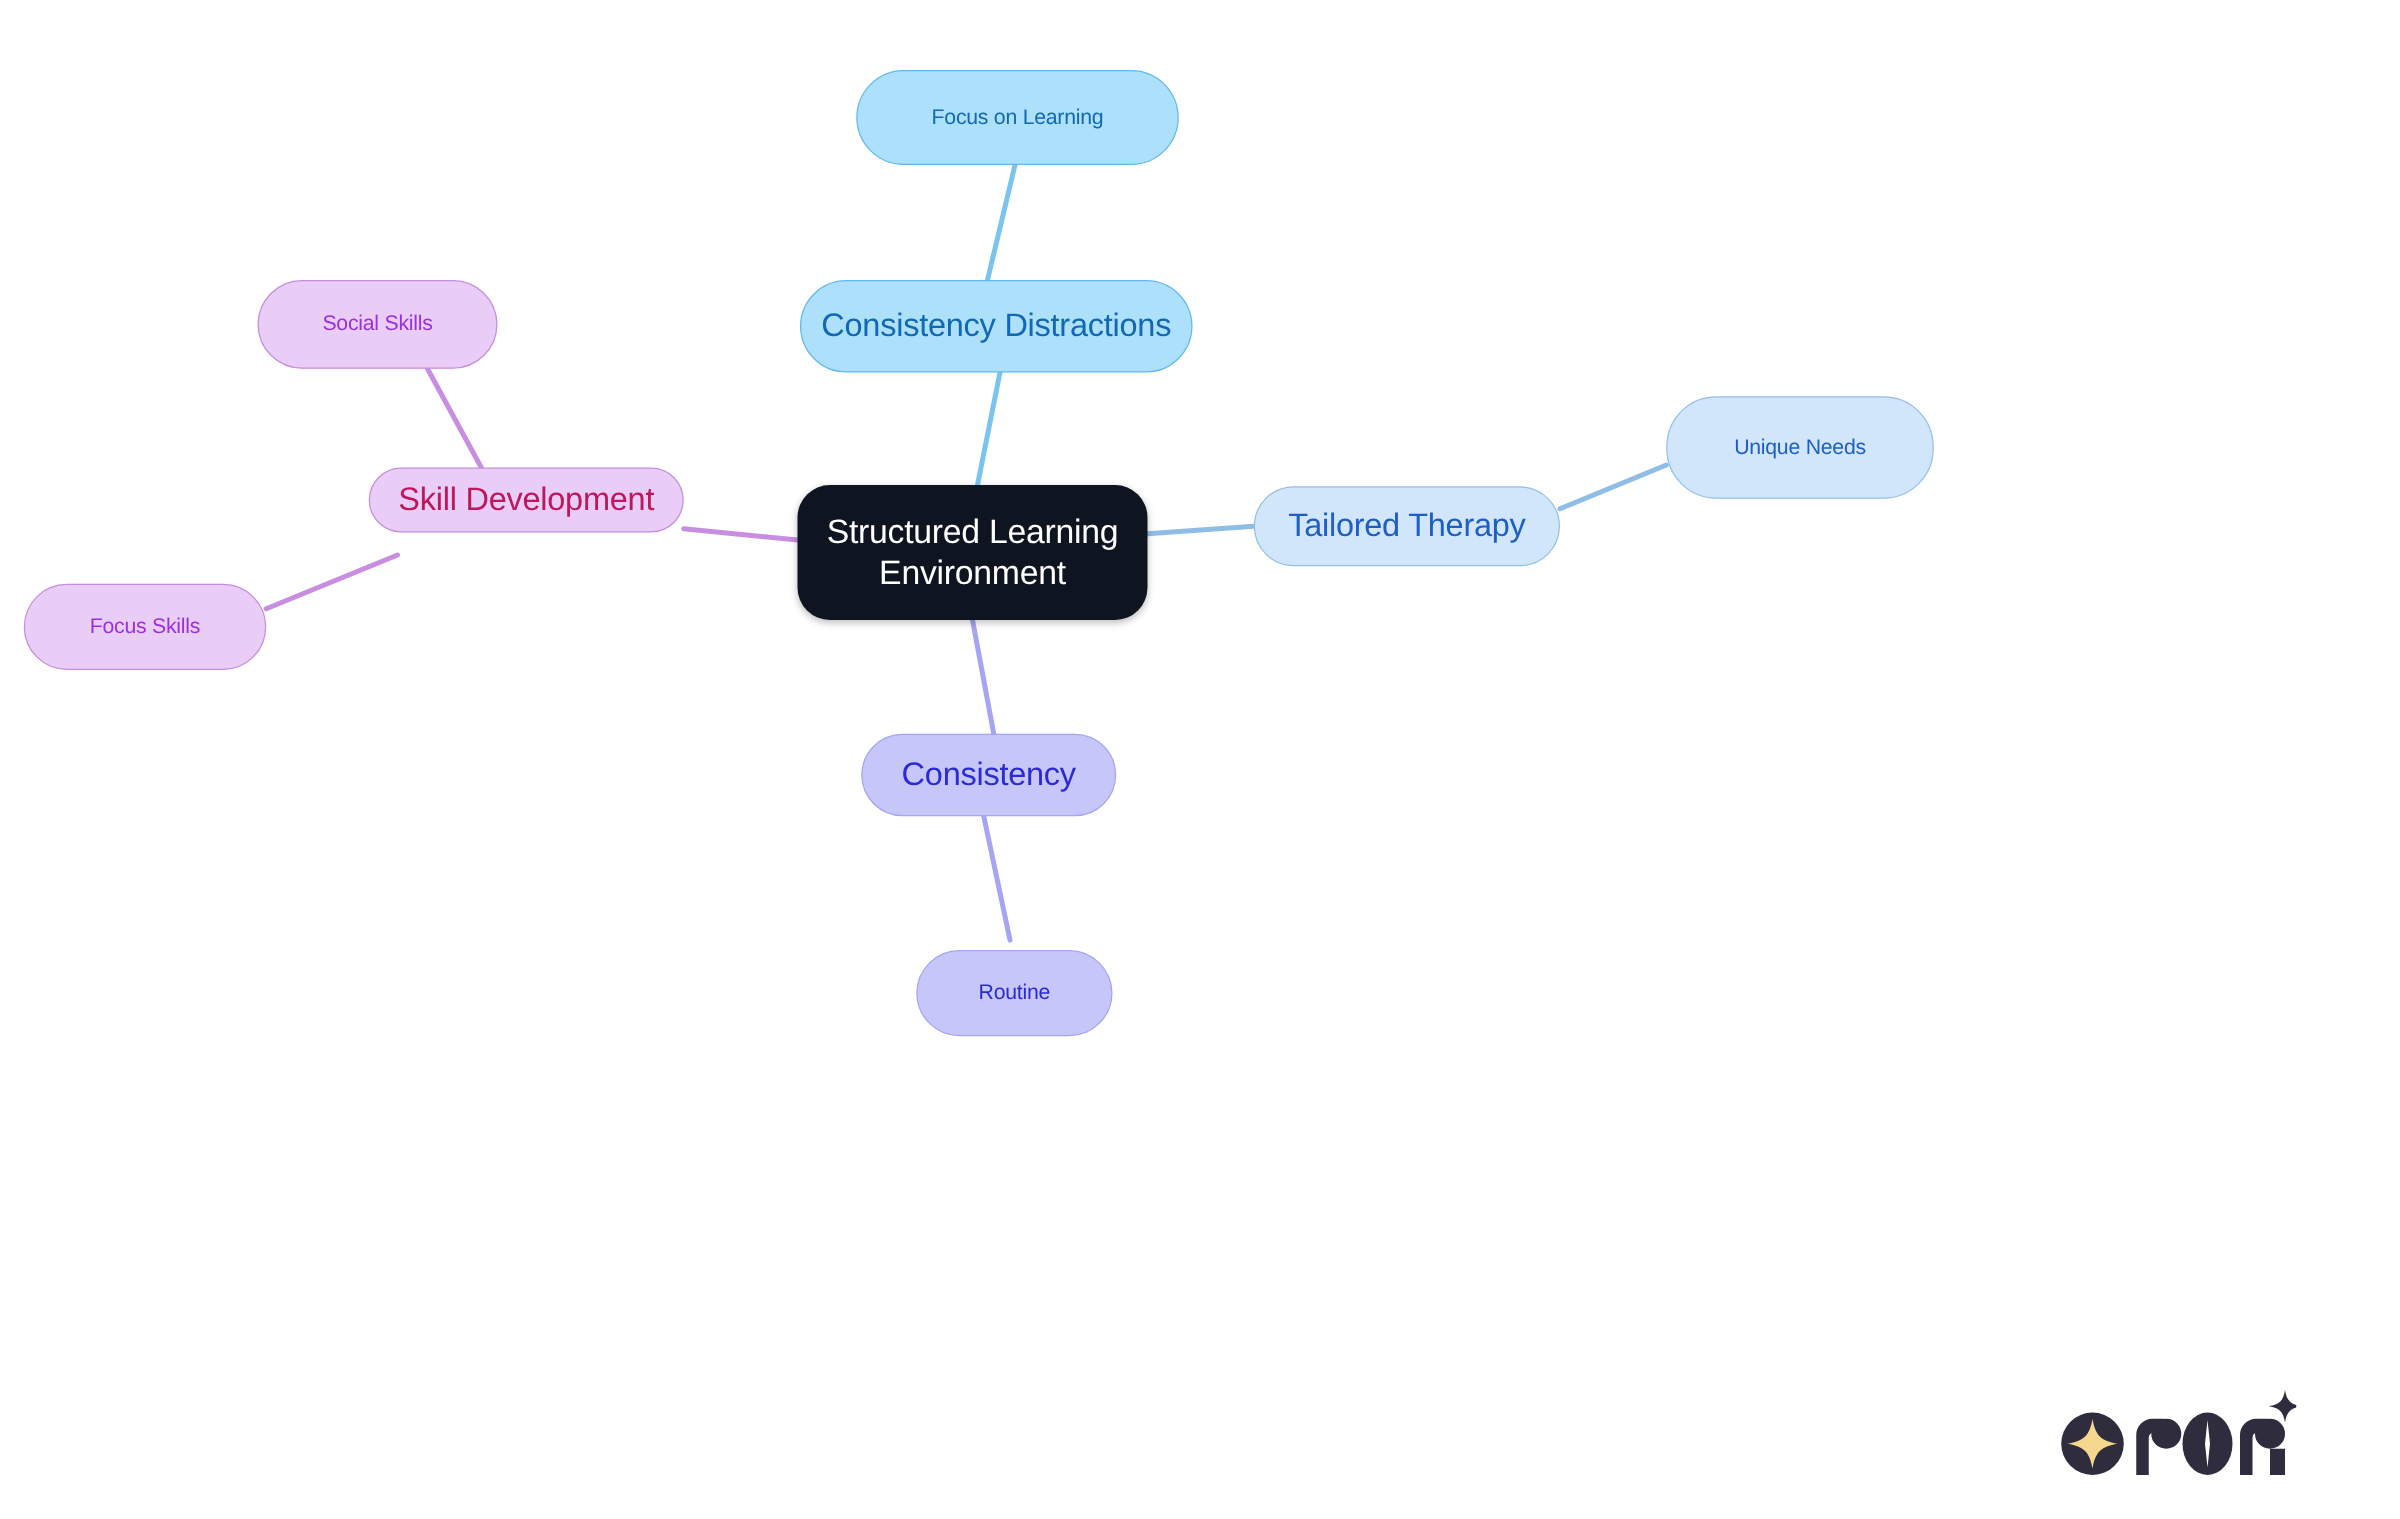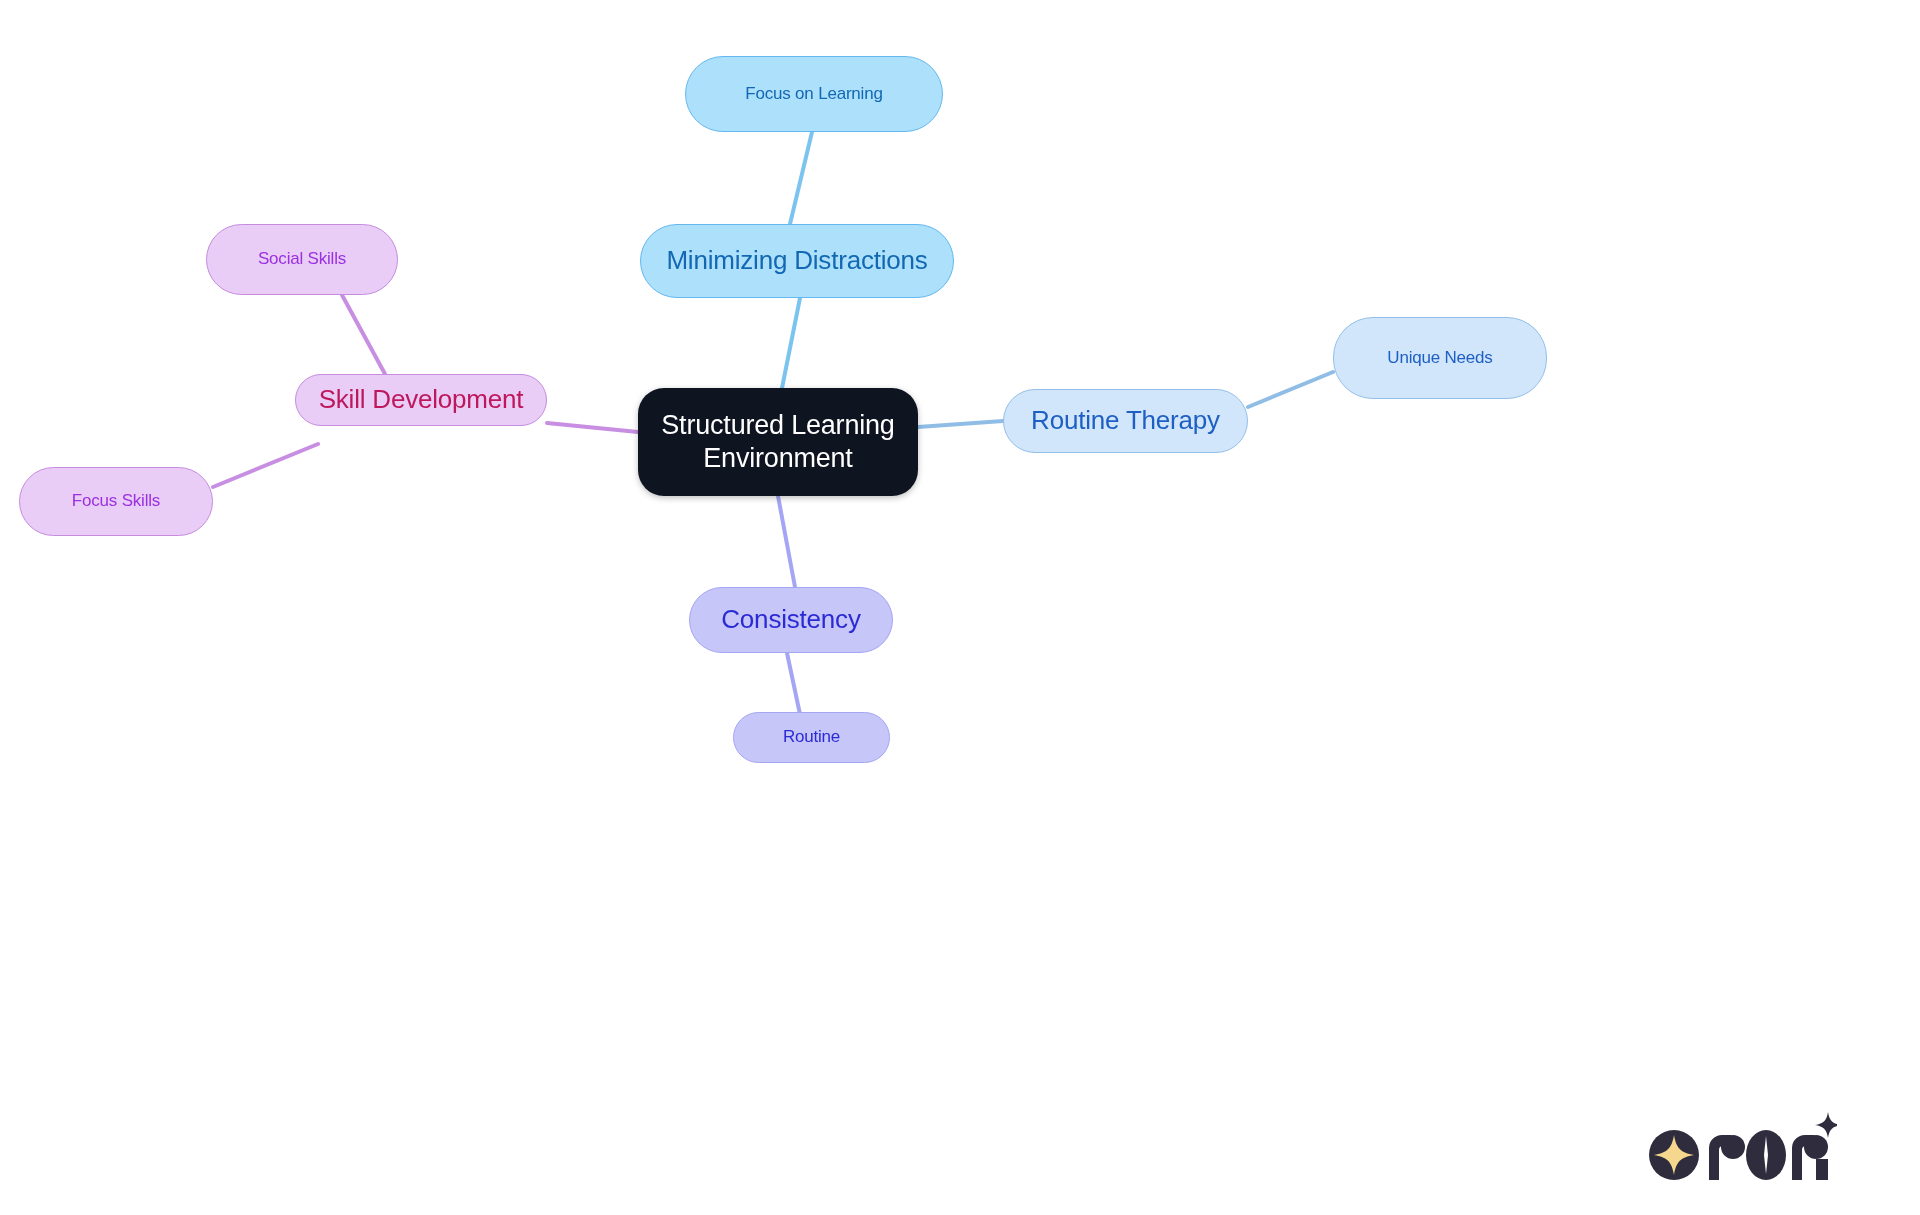--- a/index.html
+++ b/index.html
@@ -81,40 +81,40 @@
       <line x1="385" y1="374" x2="342" y2="295" stroke="#c78ee2" stroke-width="4" stroke-linecap="round"></line>
       <line x1="318" y1="444" x2="213" y2="487" stroke="#c78ee2" stroke-width="4" stroke-linecap="round"></line>
     </svg>
 
   <div class="node node-root" style="left: 638px; top: 388px; width: 280px; height: 108px; background: rgb(14, 20, 32); color: #ffffff;">
     <span>Structured Learning
 Environment</span>
   </div>
 
   <div class="node node-branch" style="left: 640px; top: 224px; width: 314px; height: 74px; background: rgb(173, 224, 251); color: rgb(18, 104, 179); border-color: rgb(99, 184, 239);">
-    <span>Minimizing Distractions</span>
+    <span>Consistency Distractions</span>
   </div>
 
   <div class="node node-leaf" style="left: 685px; top: 56px; width: 258px; height: 76px; background: rgb(173, 224, 251); color: rgb(18, 104, 179); border-color: rgb(99, 184, 239);">
     <span>Focus on Learning</span>
   </div>
 
   <div class="node node-branch" style="left: 1003px; top: 389px; width: 245px; height: 64px; background: rgb(210, 230, 251); color: rgb(30, 95, 196); border-color: rgb(147, 191, 233);">
-    <span>Routine Therapy</span>
+    <span>Tailored Therapy</span>
   </div>
 
   <div class="node node-leaf" style="left: 1333px; top: 317px; width: 214px; height: 82px; background: rgb(210, 230, 251); color: rgb(30, 95, 196); border-color: rgb(147, 191, 233);">
     <span>Unique Needs</span>
   </div>
 
   <div class="node node-branch" style="left: 689px; top: 587px; width: 204px; height: 66px; background: rgb(198, 198, 249); color: rgb(43, 43, 214); border-color: rgb(165, 165, 245);">
     <span>Consistency</span>
   </div>
 
-  <div class="node node-leaf" style="left: 733px; top: 712px; width: 157px; height: 51px; background: rgb(198, 198, 249); color: rgb(43, 43, 214); border-color: rgb(165, 165, 245);">
+  <div class="node node-leaf" style="left: 733px; top: 760px; width: 157px; height: 69px; background: rgb(198, 198, 249); color: rgb(43, 43, 214); border-color: rgb(165, 165, 245);">
     <span>Routine</span>
   </div>
 
   <div class="node node-branch" style="left: 295px; top: 374px; width: 252px; height: 52px; background: rgb(233, 205, 246); color: #be185d; border-color: rgb(197, 140, 224);">
     <span>Skill Development</span>
   </div>
 
   <div class="node node-leaf" style="left: 206px; top: 224px; width: 192px; height: 71px; background: rgb(233, 205, 246); color: rgb(155, 48, 224); border-color: rgb(197, 140, 224);">
     <span>Social Skills</span>
   </div>

